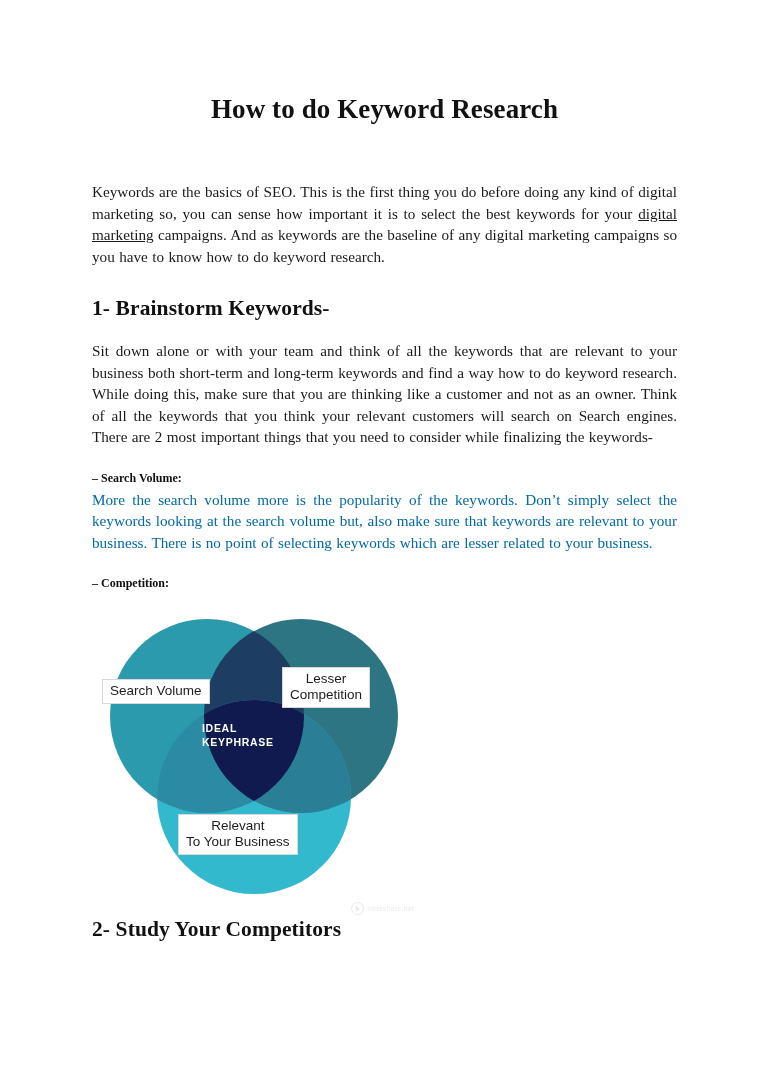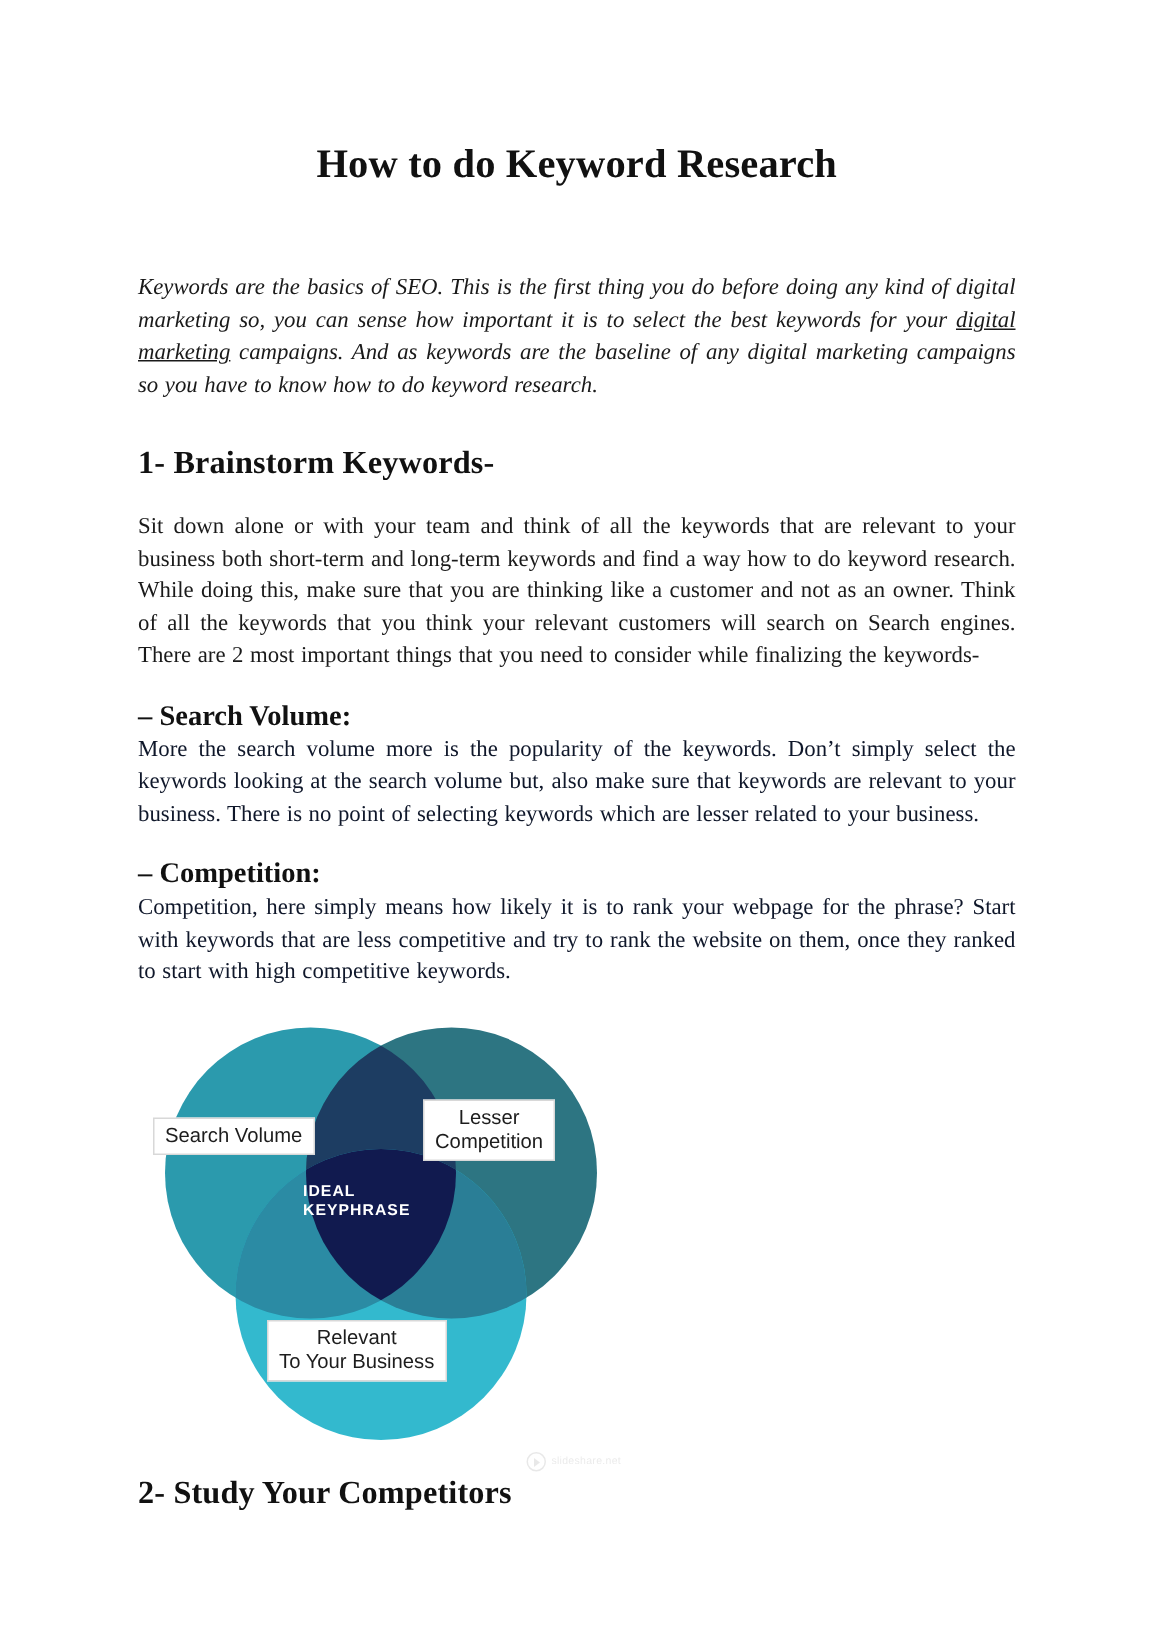--- a/index.html
+++ b/index.html
@@ -45,21 +45,21 @@
 
   
   .para {
     font-size: 15.2px;
     line-height: 21.5px;
     text-align: justify;
     margin: 0;
     color: #1a1a1a;
     word-spacing: 0.6px;
   }
-  .para-intro { margin-top: 56px; font-style: italic; }
+  .para-intro { margin-top: 56px; }
   .para-after-h { margin-top: 18px; }
 
   a.inline-link {
     color: #1a1a1a;
     text-decoration: underline;
   }
 
   
   .section-heading {
     font-family: "Liberation Serif", "DejaVu Serif", serif;
@@ -69,32 +69,32 @@
     margin: 0;
     color: #111;
     letter-spacing: 0.1px;
   }
   .heading-brainstorm { margin-top: 28px; }
   .heading-competitors { margin-top: 0; }
 
   
   .subblock { margin-top: 20px; }
   .sub-label {
-    font-size: 19px;
+    font-size: 12px;
     font-weight: bold;
     line-height: 20px;
     margin: 0 0 1px 0;
     color: #111;
   }
   .sub-body {
     font-size: 15.2px;
     line-height: 21.5px;
     text-align: justify;
     margin: 0;
-    color: #0f172a;
+    color: #0369a1;
     word-spacing: 0.6px;
   }
 
   
   .figure {
     position: relative;
     margin-top: 18px;
     width: 320px;
     height: 305px;
     margin-left: 2px;
@@ -185,21 +185,20 @@
 
     <p class="para para-after-h">Sit down alone or with your team and think of all the keywords that are relevant to your business both short-term and long-term keywords and find a way how to do keyword research. While doing this, make sure that you are thinking like a customer and not as an owner. Think of all the keywords that you think your relevant customers will search on Search engines. There are 2 most important things that you need to consider while finalizing the keywords-</p>
 
     <div class="subblock">
       <p class="sub-label">– Search Volume:</p>
       <p class="sub-body">More the search volume more is the popularity of the keywords. Don’t simply select the keywords looking at the search volume but, also make sure that keywords are relevant to your business. There is no point of selecting keywords which are lesser related to your business.</p>
     </div>
 
     <div class="subblock">
       <p class="sub-label">– Competition:</p>
-      <p class="sub-body">Competition, here simply means how likely it is to rank your webpage for the phrase? Start with keywords that are less competitive and try to rank the website on them, once they ranked to start with high competitive keywords.</p>
     </div>
 
     <div class="figure">
       <svg class="venn-svg" width="320" height="290" viewBox="0 0 320 290">
         <defs>
           <clipPath id="clipLeft">
               <circle cx="113" cy="105" r="97"></circle>
             </clipPath>
           <clipPath id="clipRight">
               <circle cx="207" cy="105" r="97"></circle>

